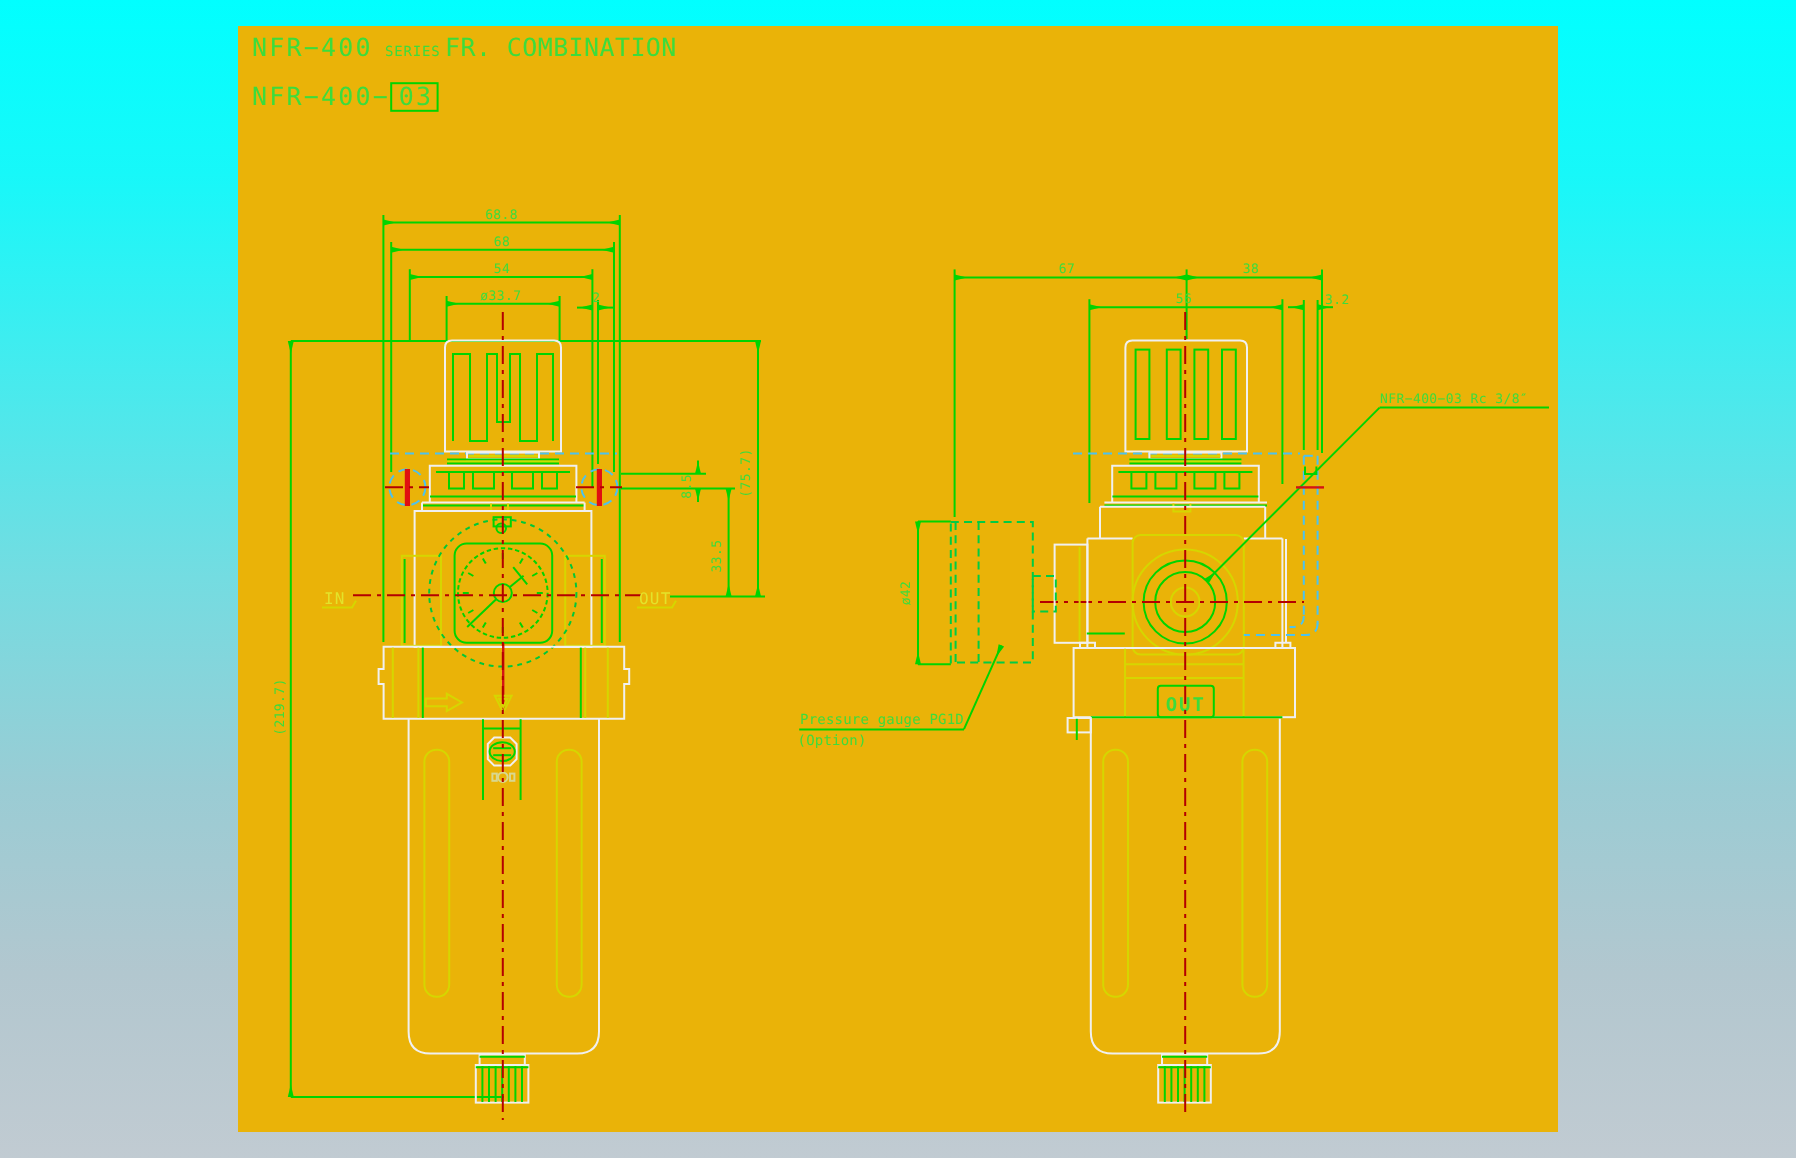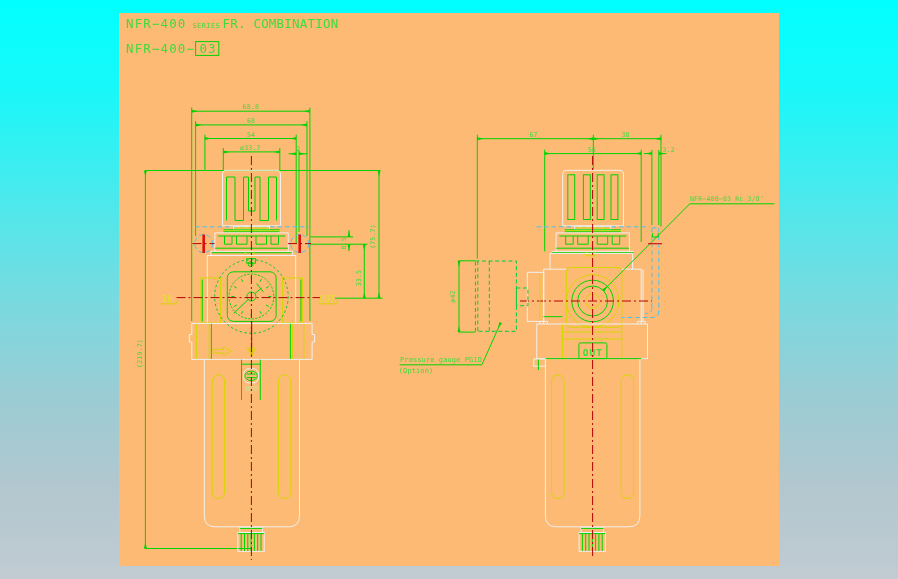--- a/index.html
+++ b/index.html
@@ -3,21 +3,21 @@
 <meta charset="utf-8">
 <style>
   html,body{margin:0;padding:0;}
   body{
     width:898px;height:579px;overflow:hidden;position:relative;
     background:linear-gradient(180deg,#01ffff 0%,#17f8f9 15%,#45ebee 32%,#74dce1 50%,#9accd4 68%,#b2c7cf 84%,#c1cbd2 100%);
     font-family:"DejaVu Sans Mono","Liberation Mono",monospace;
   }
   #canvas{
     position:absolute;left:119px;top:13px;width:660px;height:553px;
-    background:#fdba74;
+    background:#eab308;
   }
   svg text{font-family:"DejaVu Sans Mono","Liberation Mono",monospace;}
   .g   {stroke:#00d400;fill:none;stroke-width:1;}
   .gd  {stroke:#00cc44;fill:none;stroke-width:1;stroke-dasharray:4 2.6;}
   .gdot{stroke:#00c838;fill:none;stroke-width:1;stroke-dasharray:2.4 2.4;}
   .w   {stroke:#f0f0f0;fill:none;stroke-width:1;}
   .y   {stroke:#d6d600;fill:none;stroke-width:1;}
   .yl  {stroke:#c9e000;fill:none;stroke-width:1;}
   .c   {stroke:#4cc2ee;fill:none;stroke-width:1;stroke-dasharray:4.5 3;}
   .r   {stroke:#b40000;fill:none;stroke-width:1;stroke-dasharray:9 3 2 3;}

